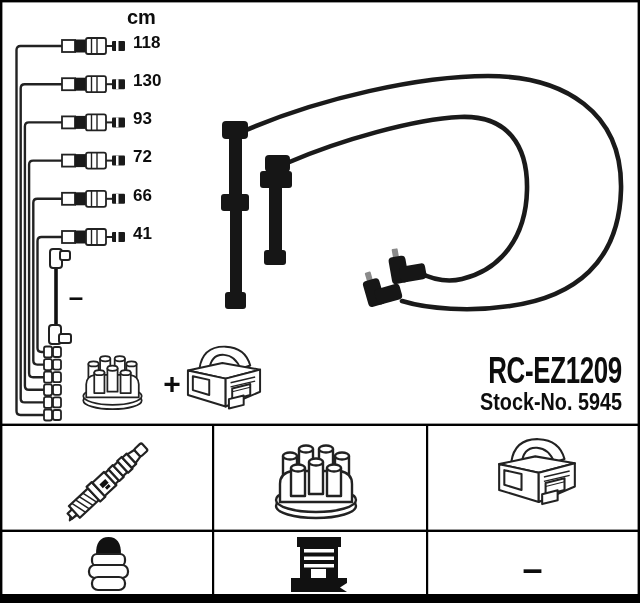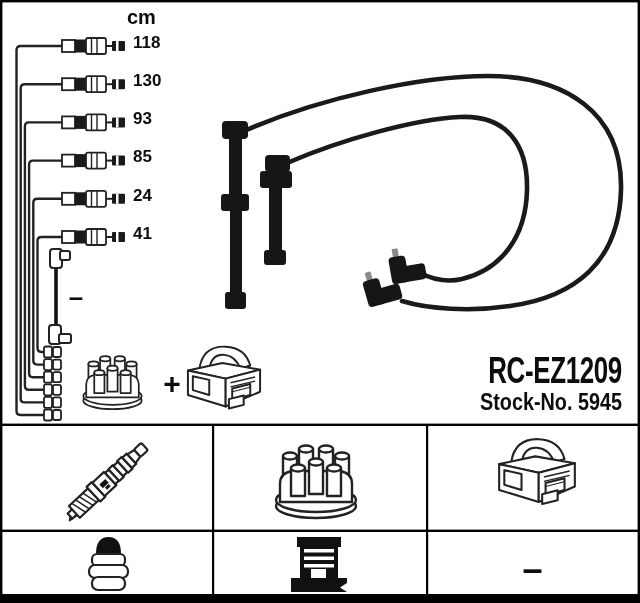--- a/index.html
+++ b/index.html
@@ -223,22 +223,22 @@
       <rect x="0" y="0" width="2.4" height="603"></rect>
       <rect x="637.6" y="0" width="2.4" height="603"></rect>
     </g>
   </svg>
 
   <div class="txt unit">cm</div>
 
   <div class="txt len len-0">118</div>
   <div class="txt len len-1">130</div>
   <div class="txt len len-2">93</div>
-  <div class="txt len len-3">85</div>
-  <div class="txt len len-4">24</div>
+  <div class="txt len len-3">72</div>
+  <div class="txt len len-4">66</div>
   <div class="txt len len-5">41</div>
 
   <div class="txt coil-dash">–</div>
 
   <div class="txt plus">+</div>
 
   <div class="txt code">RC-EZ1209</div>
   <div class="txt stock">Stock-No. 5945</div>
 
   <div class="txt table-dash">–</div>

